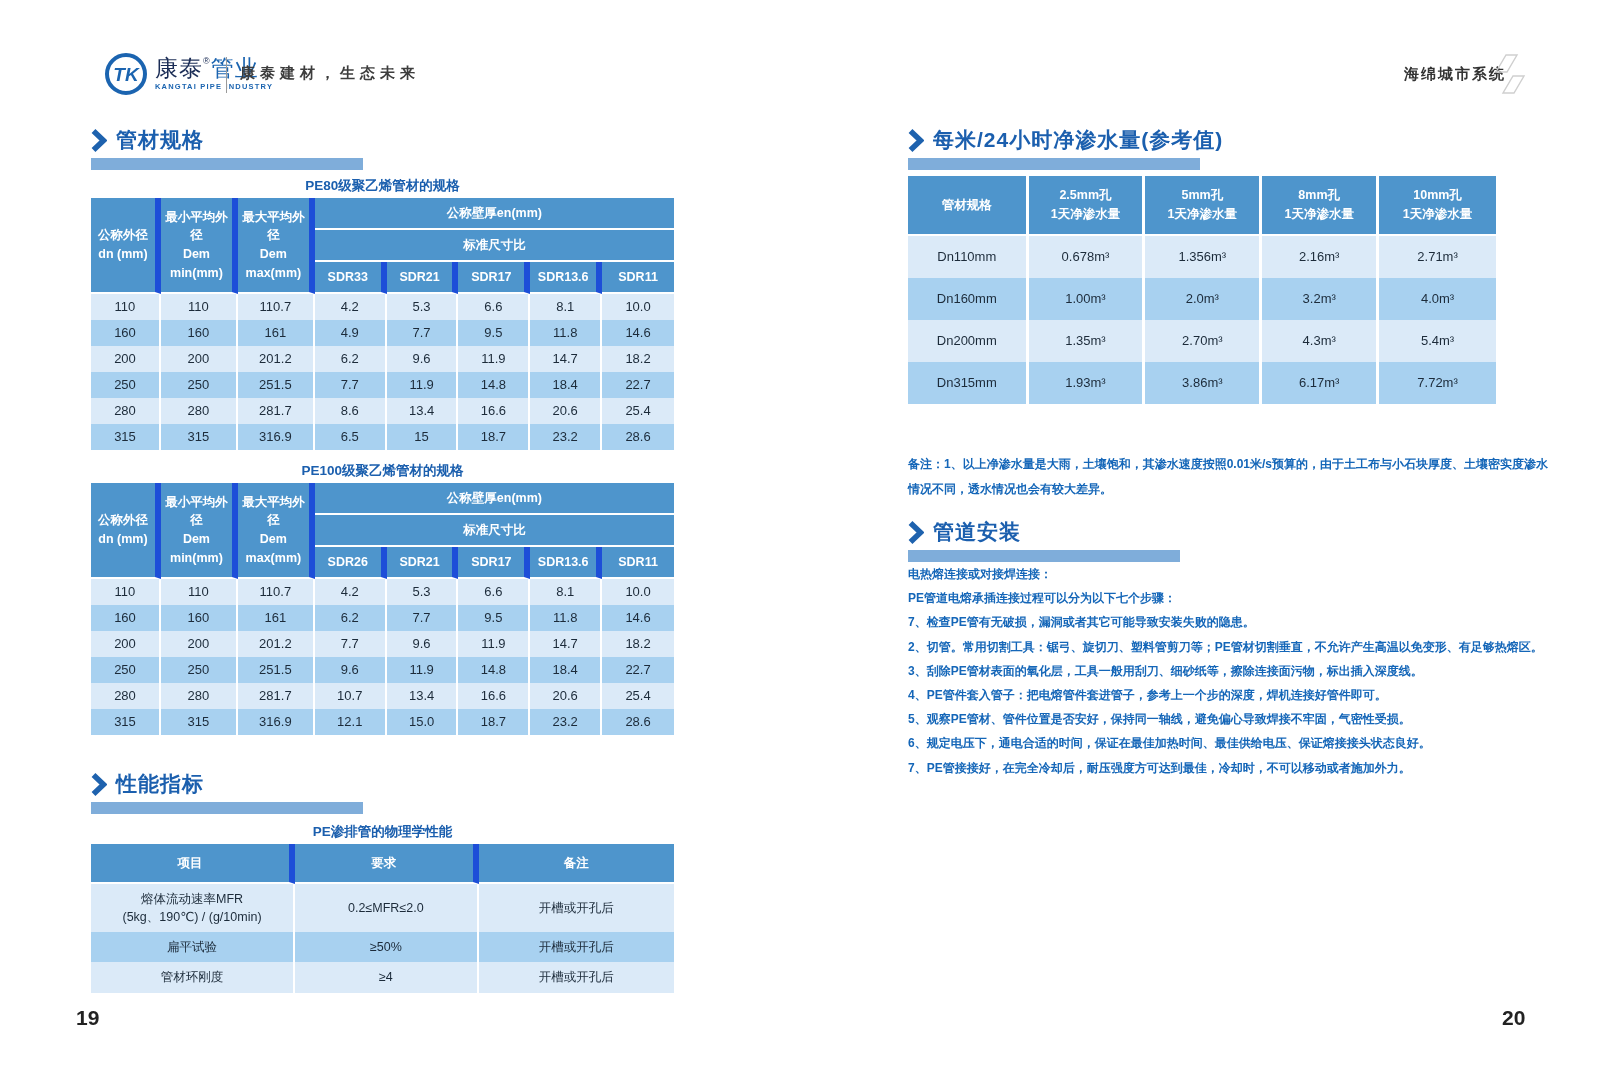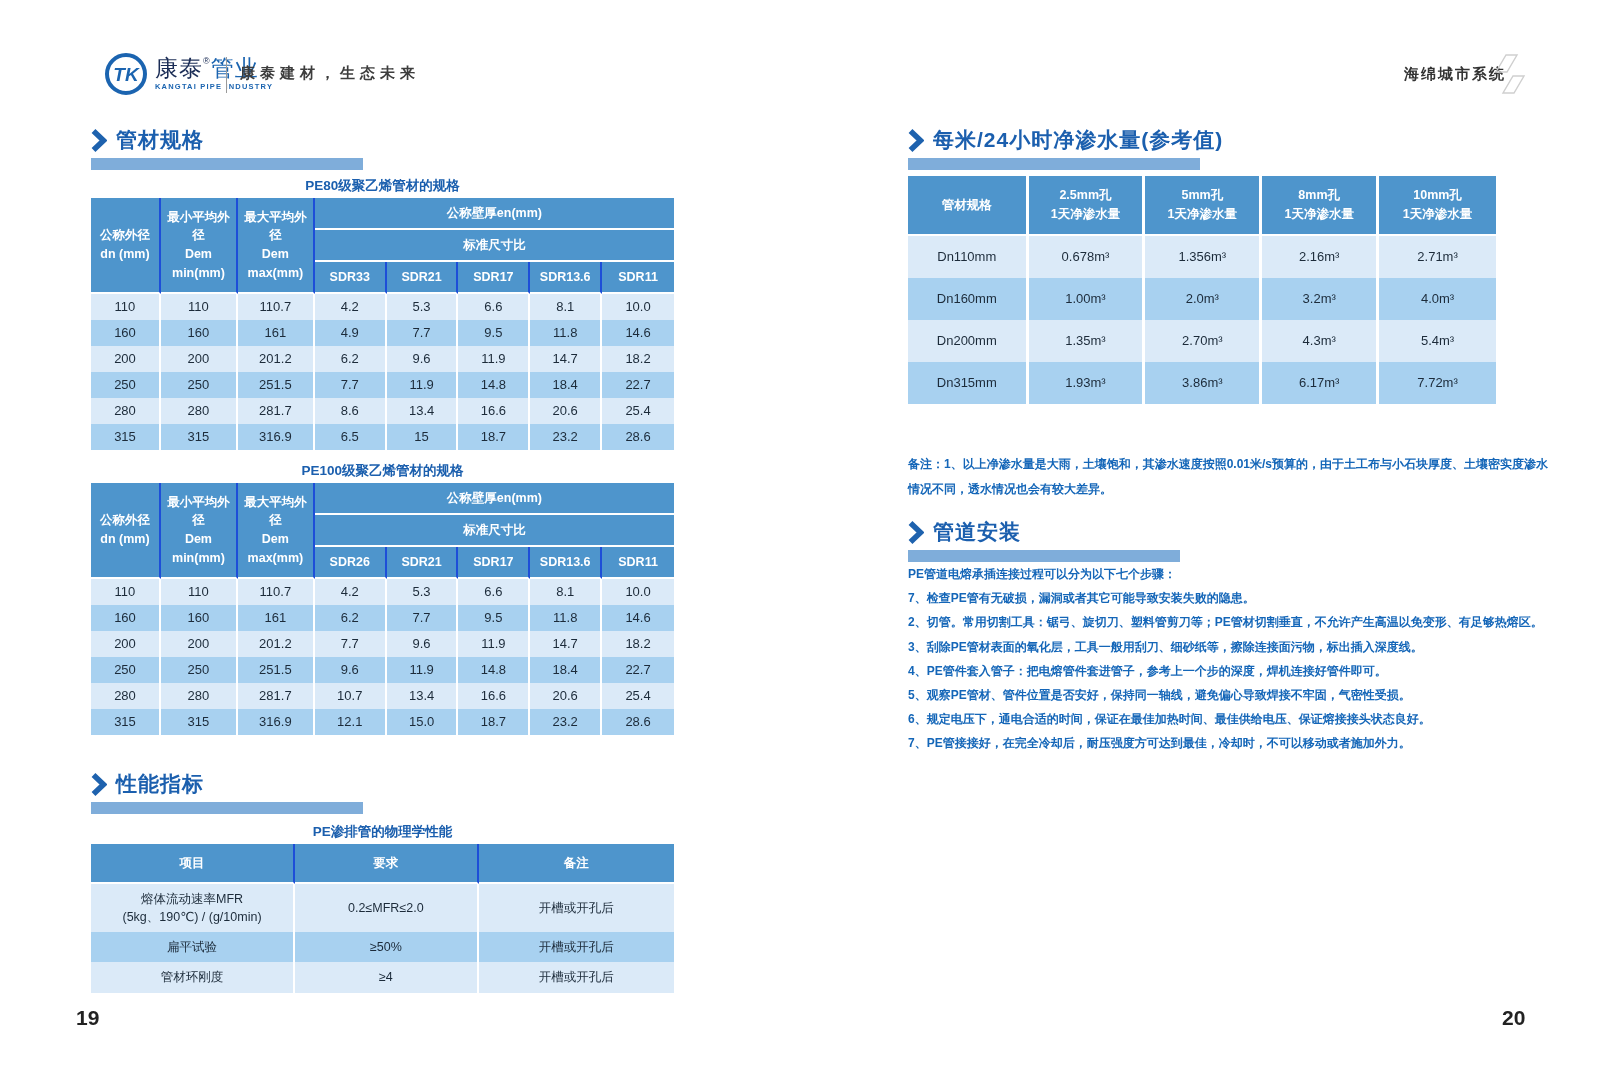--- a/index.html
+++ b/index.html
@@ -23,21 +23,21 @@
   
   .sec{position:absolute;display:flex;align-items:center;gap:9px;}
   .sec-title{color:#1b5fae;font-size:21px;font-weight:700;letter-spacing:1px;}
   .sec-bar{position:absolute;background:#7fadda;height:12px;}
 
   .tbl-title{position:absolute;text-align:center;color:#1b5fae;font-weight:700;font-size:13.5px;}
 
   
   table{border-collapse:separate;border-spacing:0;table-layout:fixed;}
   th{background:#4e95cc;color:#fff;font-weight:700;font-size:12.5px;text-align:center;
-     border-right:2px solid #1d4ed8;border-bottom:2px solid #fff;white-space:pre-line;line-height:1.5;padding:2px 1px;}
+     border-right:6px solid #1d4ed8;border-bottom:2px solid #fff;white-space:pre-line;line-height:1.5;padding:2px 1px;}
   th.no-rb{border-right:none;}
   td{text-align:center;font-size:13px;color:#1c2b3a;border-right:2px solid #fff;padding:0;white-space:pre-line;line-height:1.45;}
   td:last-child{border-right:none;}
   tbody tr:nth-child(odd) td{background:#dbeaf8;}
   tbody tr:nth-child(even) td{background:#a8d1f0;}
 
   .spec-table{position:absolute;left:91px;width:583px;}
   .spec-table col:nth-child(1){width:12%;}
   .spec-table col:nth-child(2){width:13.2%;}
   .spec-table col:nth-child(3){width:13.2%;}
@@ -412,20 +412,21 @@
 
   <div class="sec" style="left:908px;top:518px;text-align:right;">
     <svg width="16" height="23" viewBox="0 0 16 23">
       <path d="M2.5 2 L12.5 11.5 L2.5 21" fill="none" stroke="#1e62ae" stroke-width="5.5"></path>
     </svg>
     <span class="sec-title">管道安装</span>
   </div>
   <div class="sec-bar" style="left:908px;top:550px;width:272px;"></div>
 
   <div class="install-text">
+    <p>电热熔连接或对接焊连接：</p>
     <p>PE管道电熔承插连接过程可以分为以下七个步骤：</p>
     <p>7、检查PE管有无破损，漏洞或者其它可能导致安装失败的隐患。</p>
     <p>2、切管。常用切割工具：锯弓、旋切刀、塑料管剪刀等；PE管材切割垂直，不允许产生高温以免变形、有足够热熔区。</p>
     <p>3、刮除PE管材表面的氧化层，工具一般用刮刀、细砂纸等，擦除连接面污物，标出插入深度线。</p>
     <p>4、PE管件套入管子：把电熔管件套进管子，参考上一个步的深度，焊机连接好管件即可。</p>
     <p>5、观察PE管材、管件位置是否安好，保持同一轴线，避免偏心导致焊接不牢固，气密性受损。</p>
     <p>6、规定电压下，通电合适的时间，保证在最佳加热时间、最佳供给电压、保证熔接接头状态良好。</p>
     <p>7、PE管接接好，在完全冷却后，耐压强度方可达到最佳，冷却时，不可以移动或者施加外力。</p>
   </div>
 

